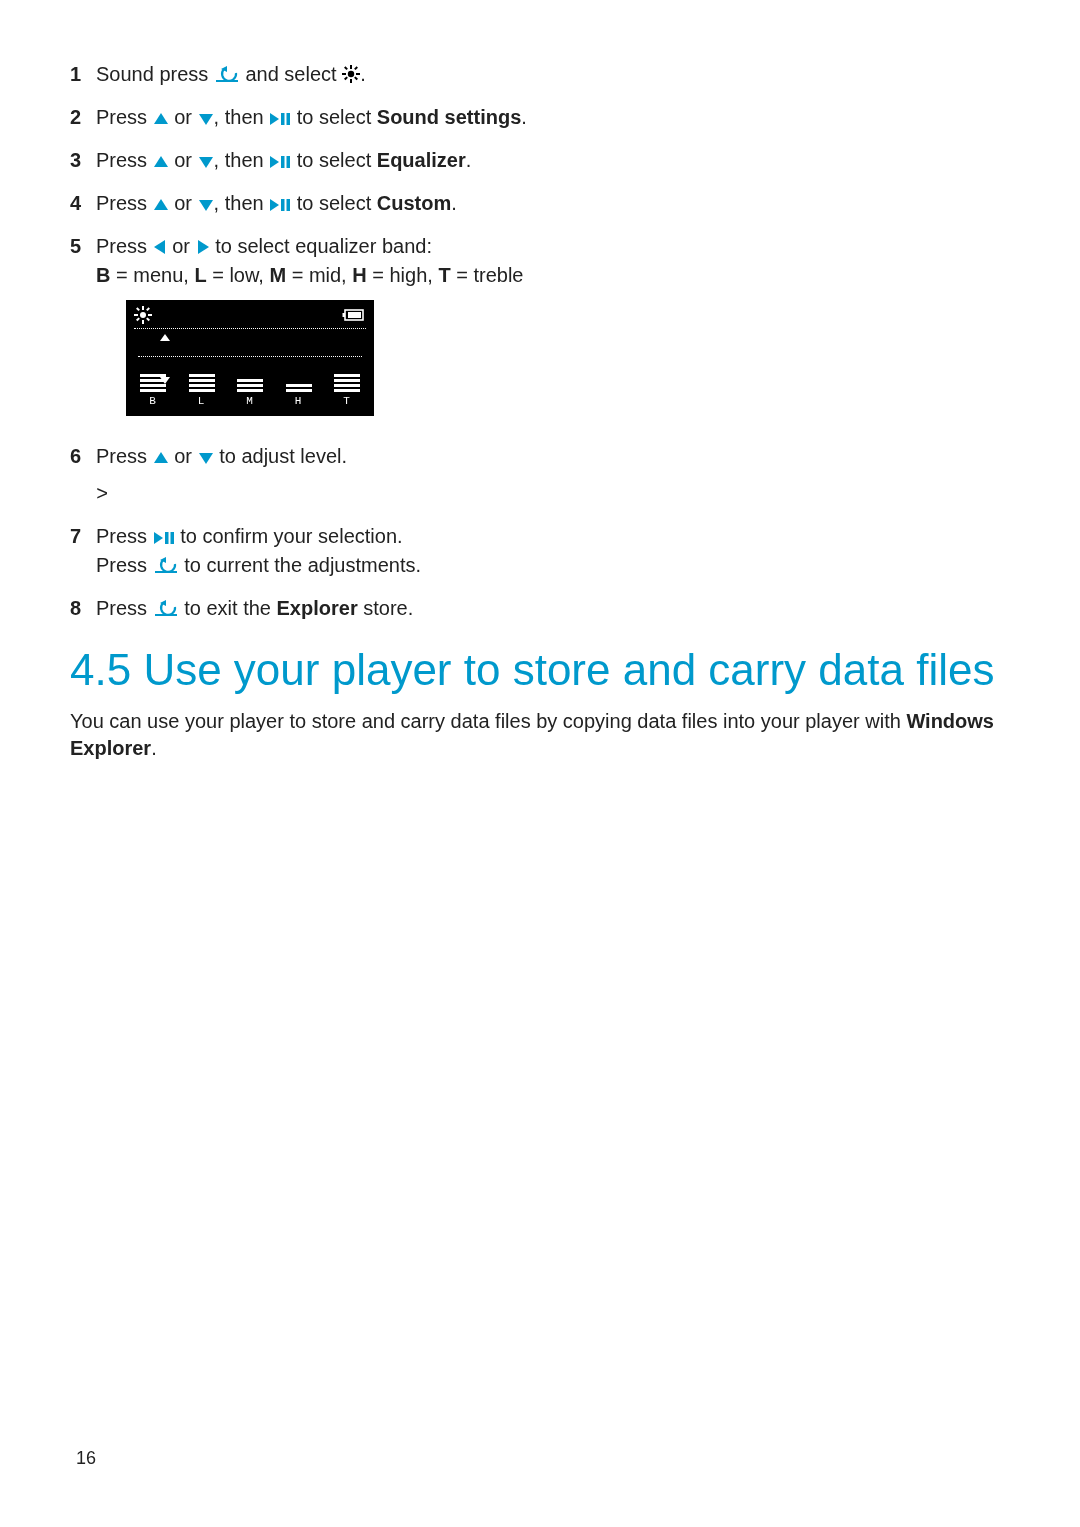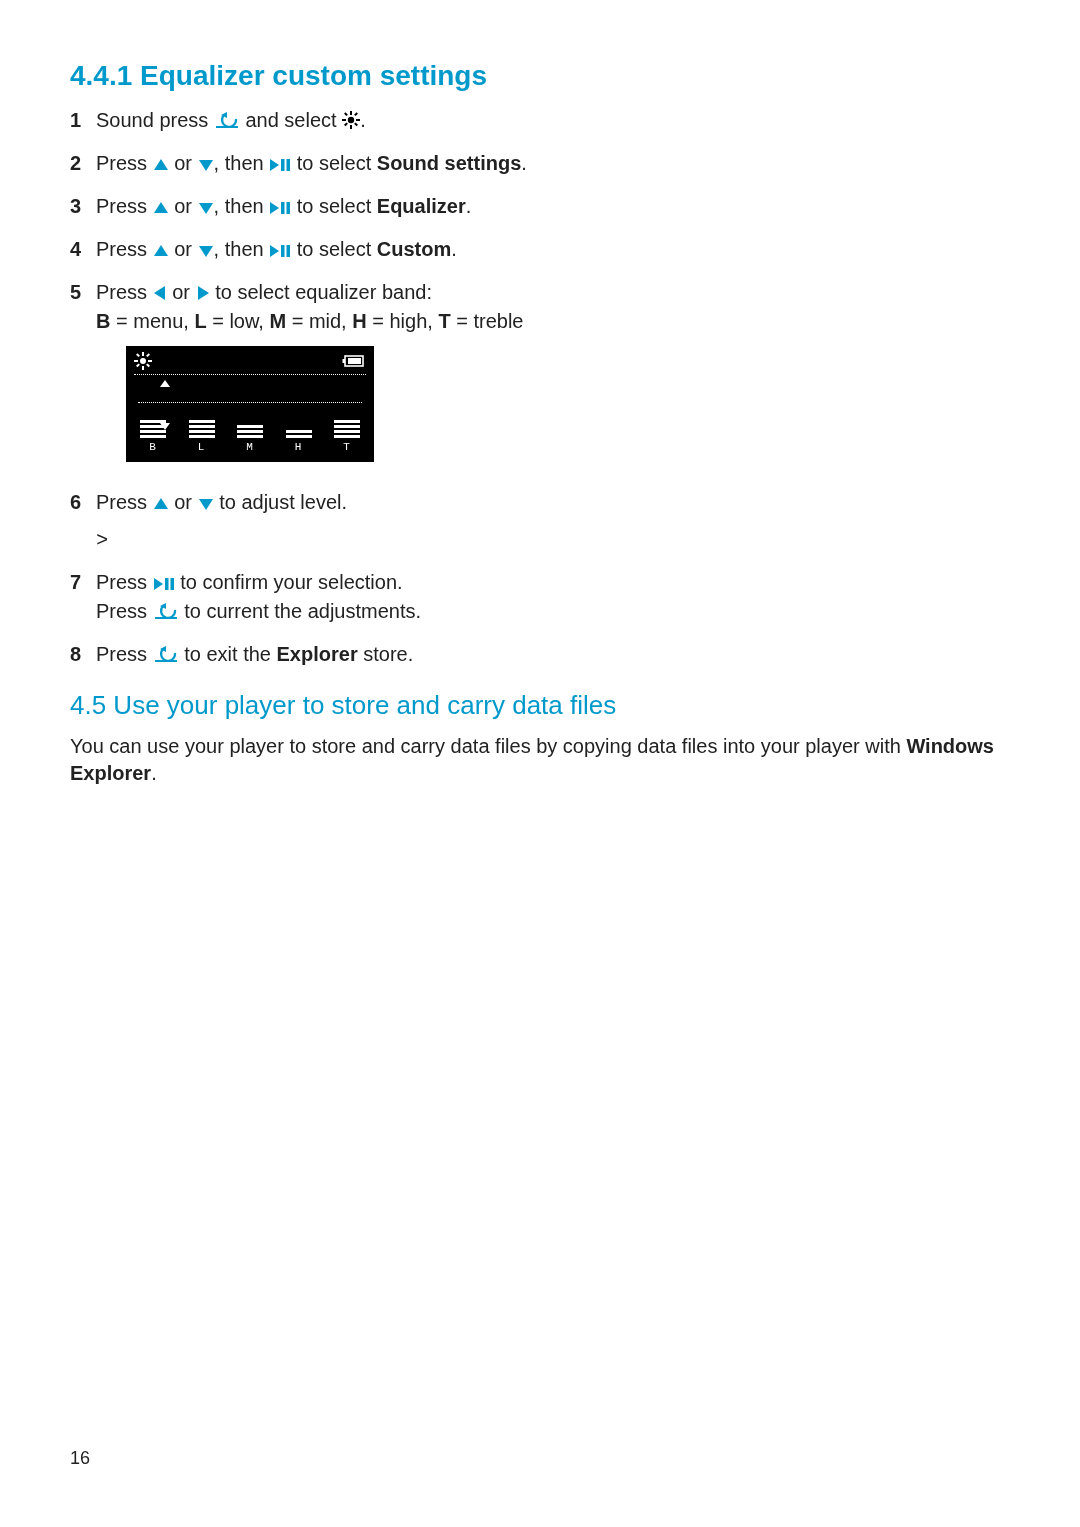--- a/index.html
+++ b/index.html
@@ -23,21 +23,21 @@
     position: relative;
   }
   h3.sub {
     color: var(--blue);
     font-size: 28px;
     font-weight: 700;
     margin: 0 0 14px 0;
   }
   h2.sec {
     color: var(--blue);
-    font-size: 26px;
+    font-size: 44px;
     font-weight: 400;
     margin: 22px 0 12px 0;
     line-height: 1.15;
   }
   p.body {
     font-size: 20px;
     margin: 0 0 16px 0;
     line-height: 1.35;
   }
   ol.steps {
@@ -145,31 +145,30 @@
   .eq-arrows svg { display: block; }
   .eq-dotted {
     position: absolute;
     top: 52px;
     left: 8px; right: 8px;
     height: 1px;
     border-top: 1px dotted #fff;
   }
   .page-number {
     position: absolute;
-    left: 70px;
+    left: 76px;
     bottom: 58px;
     font-size: 18px;
   }
 </style>
 </head>
 <body>
 
 <div class="page">
 
-  <h3 class="sub">4.4.1 Equalizer custom settings</h3>
 
 
   <ol class="steps">
 
     <li>
       <span class="num">1</span>
       <span class="content">
         <span>Sound press </span><span class="icon-inline">
           <svg width="26" height="18" viewBox="0 0 26 18">
               <path d="M22 8 A7 7 0 1 1 10 4" fill="none" stroke="#0099cc" stroke-width="2.2"></path>

